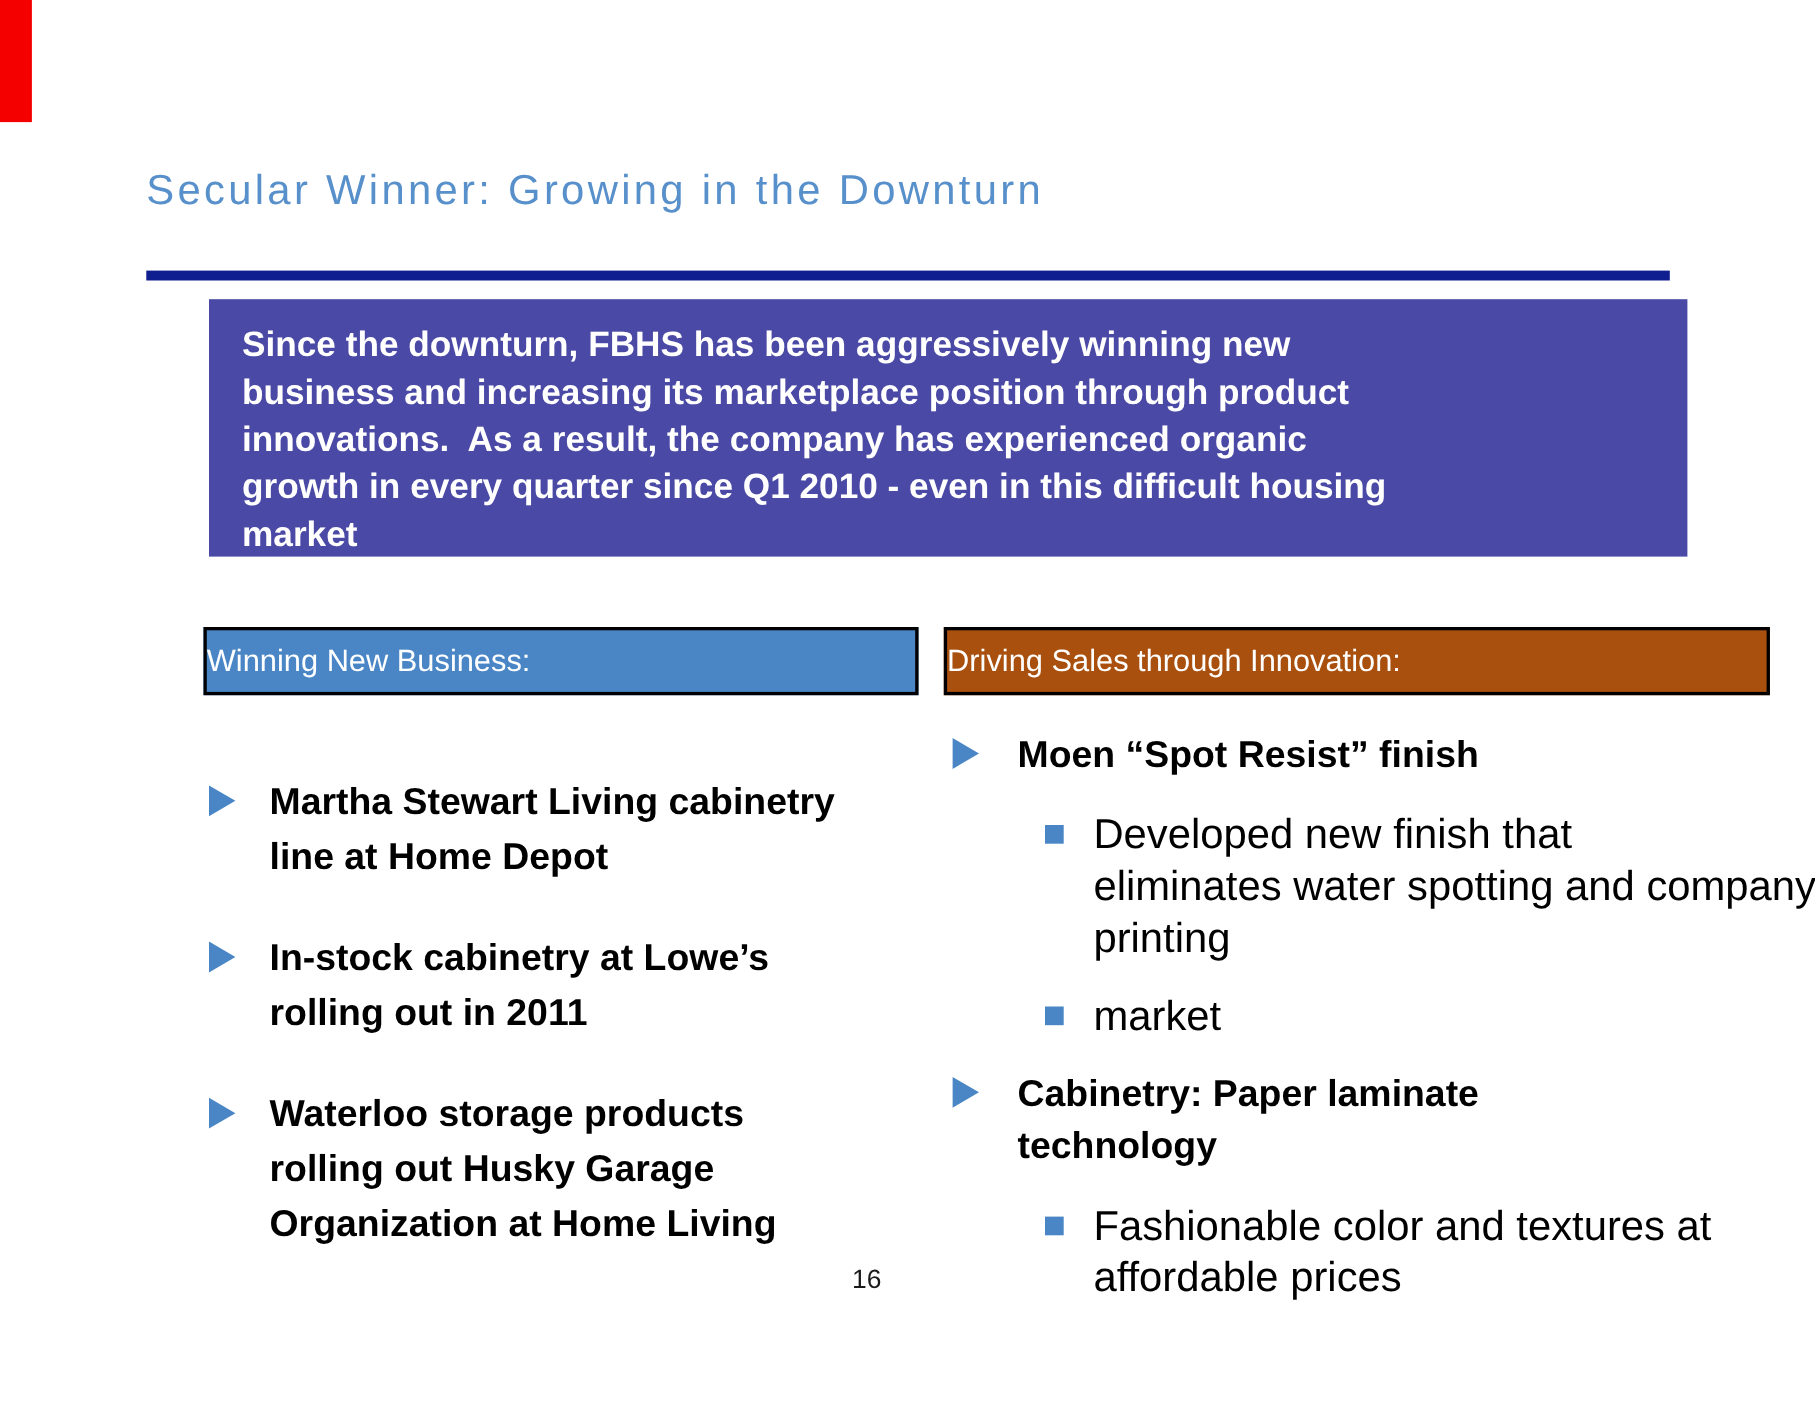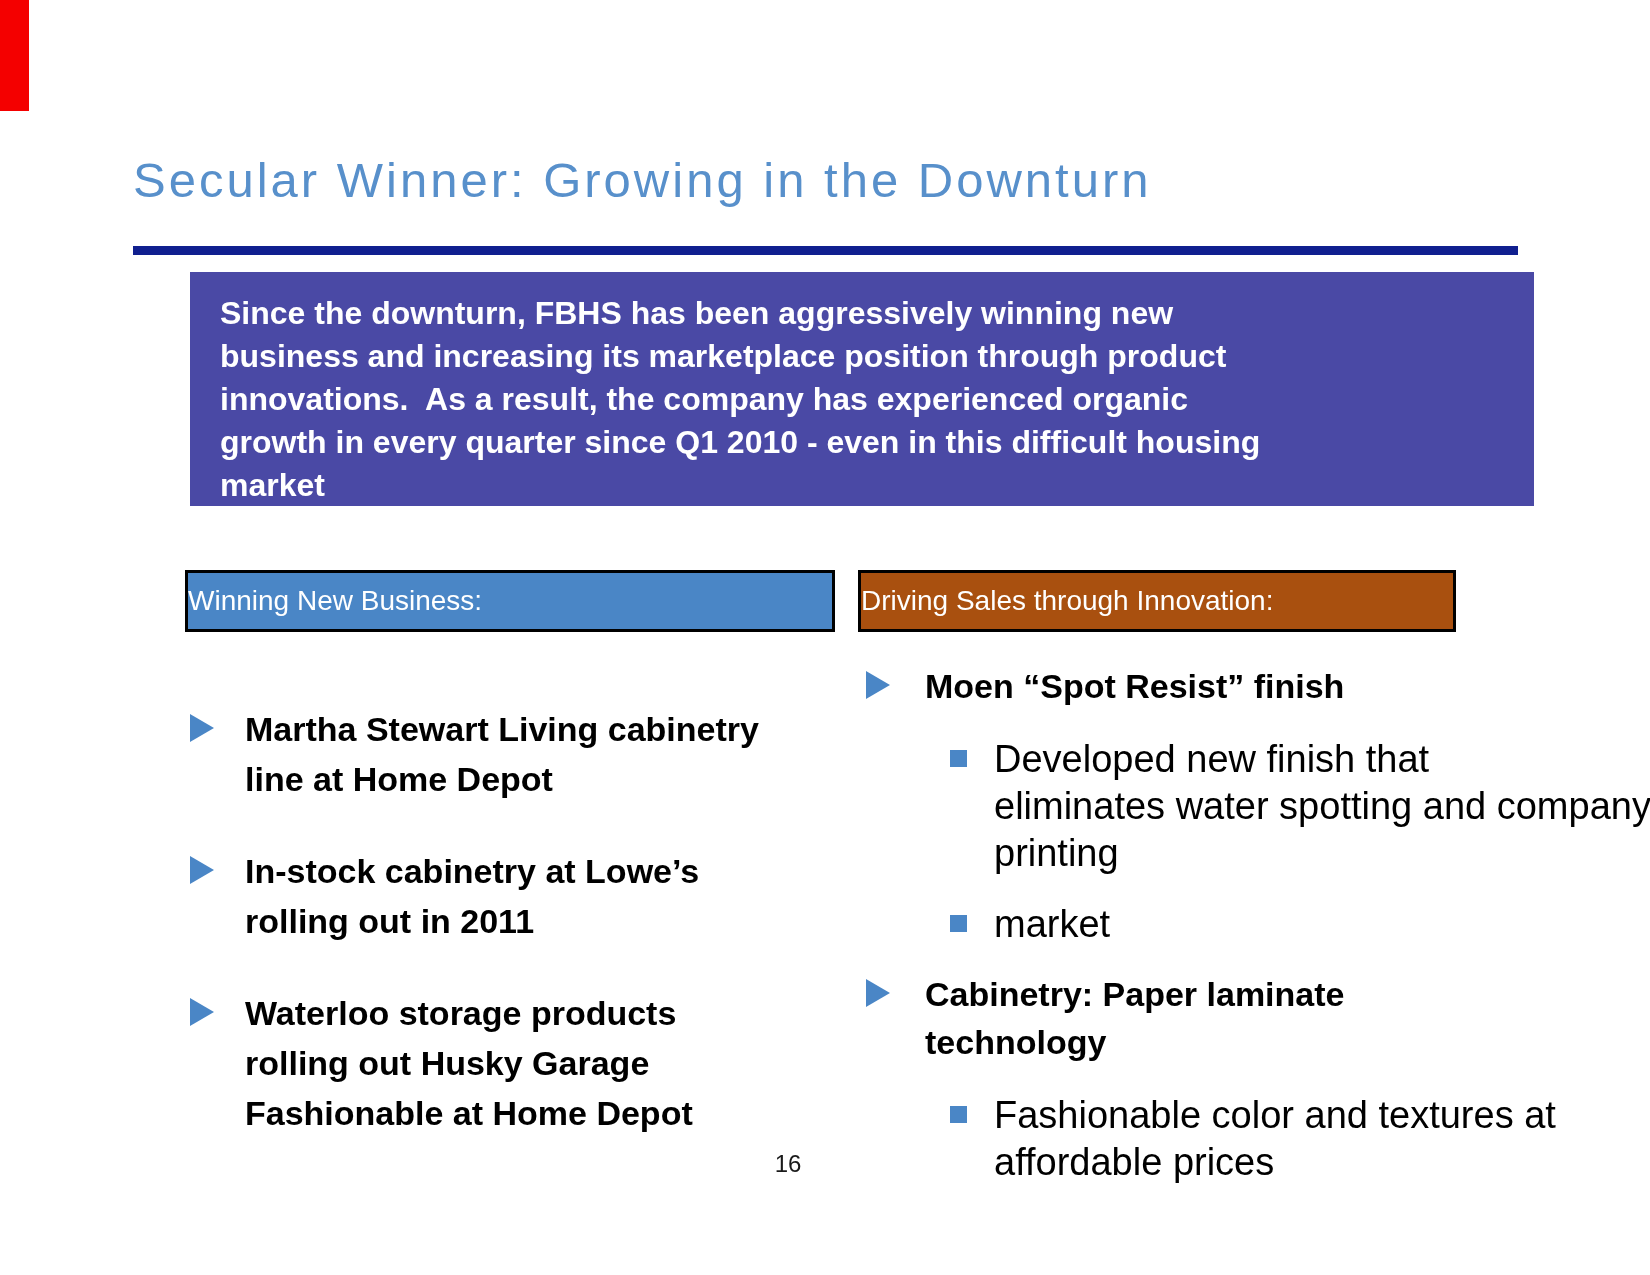--- a/index.html
+++ b/index.html
@@ -14,21 +14,21 @@
   .red-bar {
     position: absolute;
     left: 0; top: 0;
     width: 29px; height: 111px;
     background: #F40000;
   }
   .title {
     position: absolute;
     left: 133px; top: 152px;
     margin: 0;
-    font-size: 49px;
+    font-size: 38px;
     font-weight: 400;
     letter-spacing: 3px;
     color: #5890CB;
     white-space: nowrap;
     text-align: right;
   }
   .title-rule {
     position: absolute;
     left: 133px; top: 246px;
     width: 1385px; height: 9px;
@@ -56,21 +56,21 @@
     box-sizing: border-box;
     border: 3px solid #000000;
     display: flex;
     align-items: center;
     color: #ffffff;
     font-weight: normal;
     font-size: 28px;
     white-space: nowrap;
   }
   .col-header.left  { left: 185px; width: 650px; background: #4A86C6; }
-  .col-header.right { left: 858px; width: 598px; background: #A9500F; }
+  .col-header.right { left: 858px; width: 751px; background: #A9500F; }
 
   .left-col {
     position: absolute;
     left: 190px; top: 704px;
     width: 648px;
   }
   .left-col .bullet-item {
     position: relative;
     padding-left: 55px;
     margin-bottom: 42px;
@@ -169,21 +169,21 @@
     <div class="bullet-item">
       <span class="tri-icon"></span>
       <div class="b-line">In-stock cabinetry at Lowe’s</div>
       <div class="b-line">rolling out in 2011</div>
     </div>
 
     <div class="bullet-item">
       <span class="tri-icon"></span>
       <div class="b-line">Waterloo storage products</div>
       <div class="b-line">rolling out Husky Garage</div>
-      <div class="b-line">Fashionable at Home Depot</div>
+      <div class="b-line">Organization at Home Living</div>
     </div>
 
   </div>
 
   <div class="right-col">
 
     <div class="r-bullet">
       <span class="tri-icon"></span>
       <div class="b-line">Moen “Spot Resist” finish</div>
     </div>

